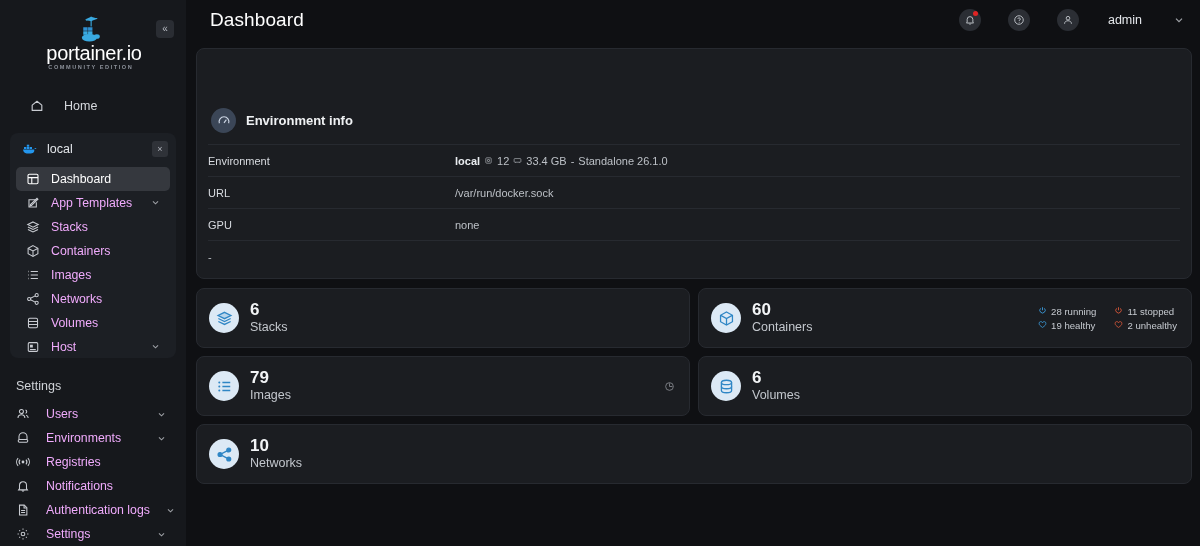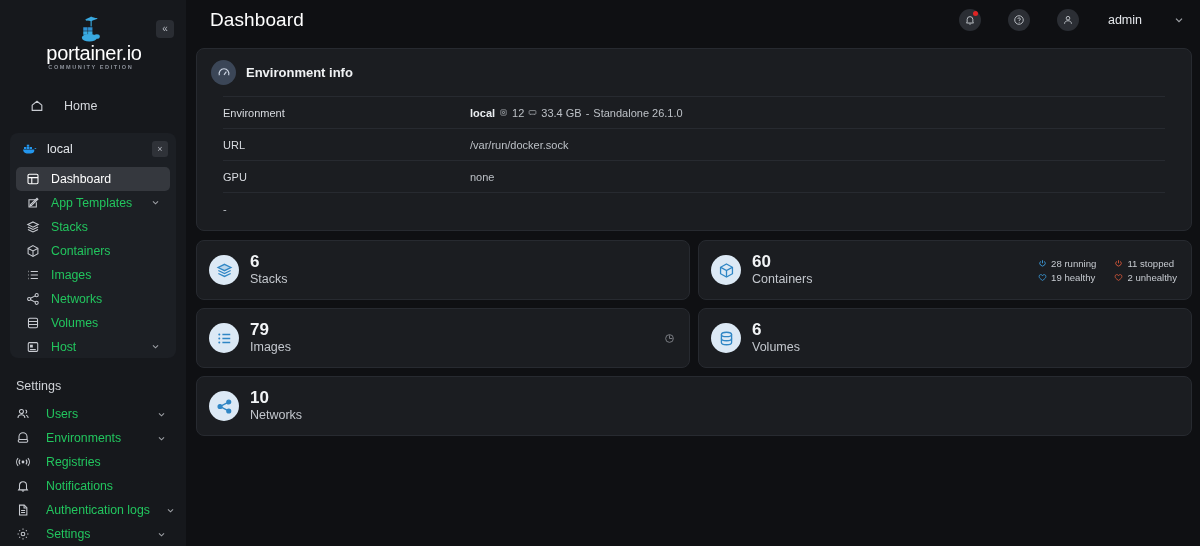--- a/index.html
+++ b/index.html
@@ -66,21 +66,21 @@
   .env-x {
     width:16px; height:16px; border-radius:3px; background:#2f3238;
     color:#aeb2b9; font-size:9px; line-height:16px; text-align:center;
     cursor:pointer;
   }
   .env-items { padding:2px 6px 8px 6px; }
   .nav-item {
     display:flex; align-items:center; gap:11px;
     padding:5px 8px 5px 10px;
     border-radius:5px;
-    color:#22c55e; font-size:12.3px; cursor:pointer;
+    color:#f0abfc; font-size:12.3px; cursor:pointer;
     position:relative;
   }
   .nav-item.active { background:#35383e; color:#fff; }
   .nav-item .ic { width:14px; height:14px; flex:0 0 14px; display:block; }
   .nav-item .label { flex:1; white-space:nowrap; }
   .chev { width:9px; height:9px; flex:0 0 9px; opacity:.75; margin-right:2px; }
 
   .settings-head {
     color:#cfd2d7; font-size:12.5px;
     padding:0 0 0 16px; margin-top:21px; margin-bottom:9px;
@@ -114,29 +114,30 @@
   .card {
     background:#1b1d21;
     border:1px solid #272a30;
     border-radius:8px;
   }
 
   .env-card { margin:8px 0 0 0; padding:0 0 6px 0; }
   .env-card-head {
     display:flex; align-items:center; gap:10px;
     padding:11px 0 11px 14px;
+    margin-top:48px;
   }
   .env-badge {
     width:25px; height:25px; border-radius:50%;
     background:#3b4657; display:flex; align-items:center; justify-content:center;
   }
   .env-badge svg { width:14px; height:14px; }
   .env-card-title { font-size:13px; color:#f0f2f4; font-weight:700; }
 
-  .info-table { padding:0 26px; }
+  .info-table { padding:0 11px; }
   .info-row {
     display:flex; align-items:center;
     border-top:1px solid #272a30;
     height:32px;
   }
   .info-key { width:247px; color:#d8dbe0; font-size:11px; }
   .info-val { color:#bcc0c6; font-size:11px; display:flex; align-items:center; gap:4px; }
   .info-val .strong { color:#e9ecf0; font-weight:700; }
   .info-val .mini { width:9px; height:9px; display:inline-block; vertical-align:-1px; opacity:.85; }
 
@@ -152,21 +153,21 @@
     background:#dce9f5; display:flex; align-items:center; justify-content:center;
     flex:0 0 30px; margin-right:11px;
   }
   .stat-icon svg { width:17px; height:17px; }
   .stat-text { flex:1; }
   .stat-num { font-size:17px; color:#f2f4f6; font-weight:700; line-height:1.18; }
   .stat-label { font-size:12.5px; color:#c3c7cd; line-height:1.22; }
   .stat-right { display:flex; align-items:center; }
 
   .badges { display:grid; grid-template-columns:auto auto; gap:3px 18px; }
-  .badge { display:flex; align-items:center; gap:4px; font-size:9.6px; color:#c6cad0; white-space:nowrap; }
+  .badge { display:flex; align-items:flex-start; gap:4px; font-size:9.6px; color:#c6cad0; white-space:nowrap; }
   .badge svg { width:9px; height:9px; flex:0 0 9px; }
   .clock-ic { width:11px; height:11px; opacity:.65; }
 
   .full { grid-column:1 / -1; }
 </style>
 </head>
 <body>
 
 <div class="app">
 

